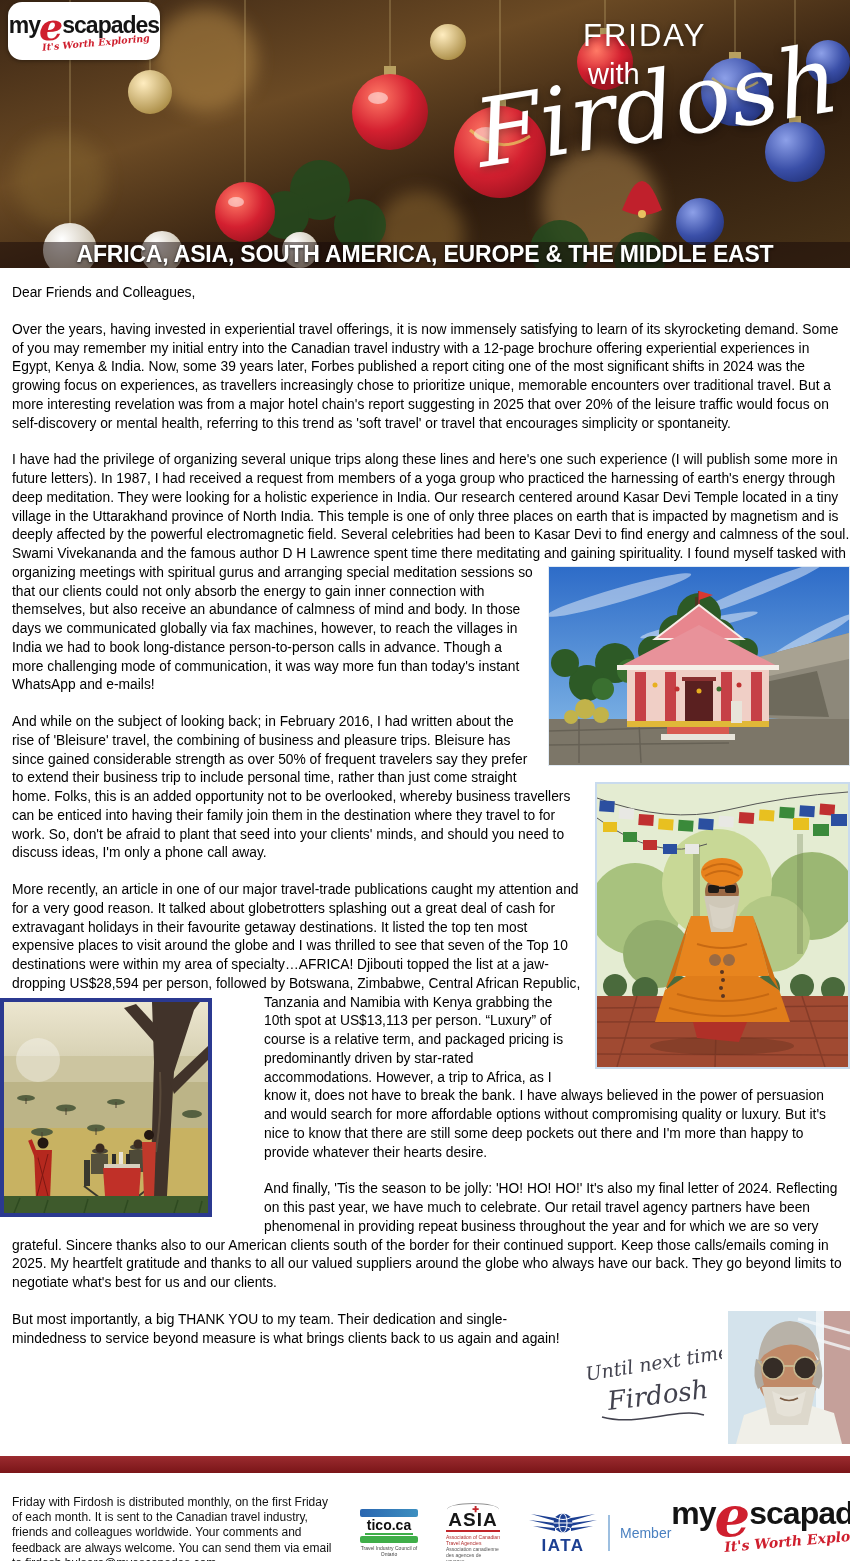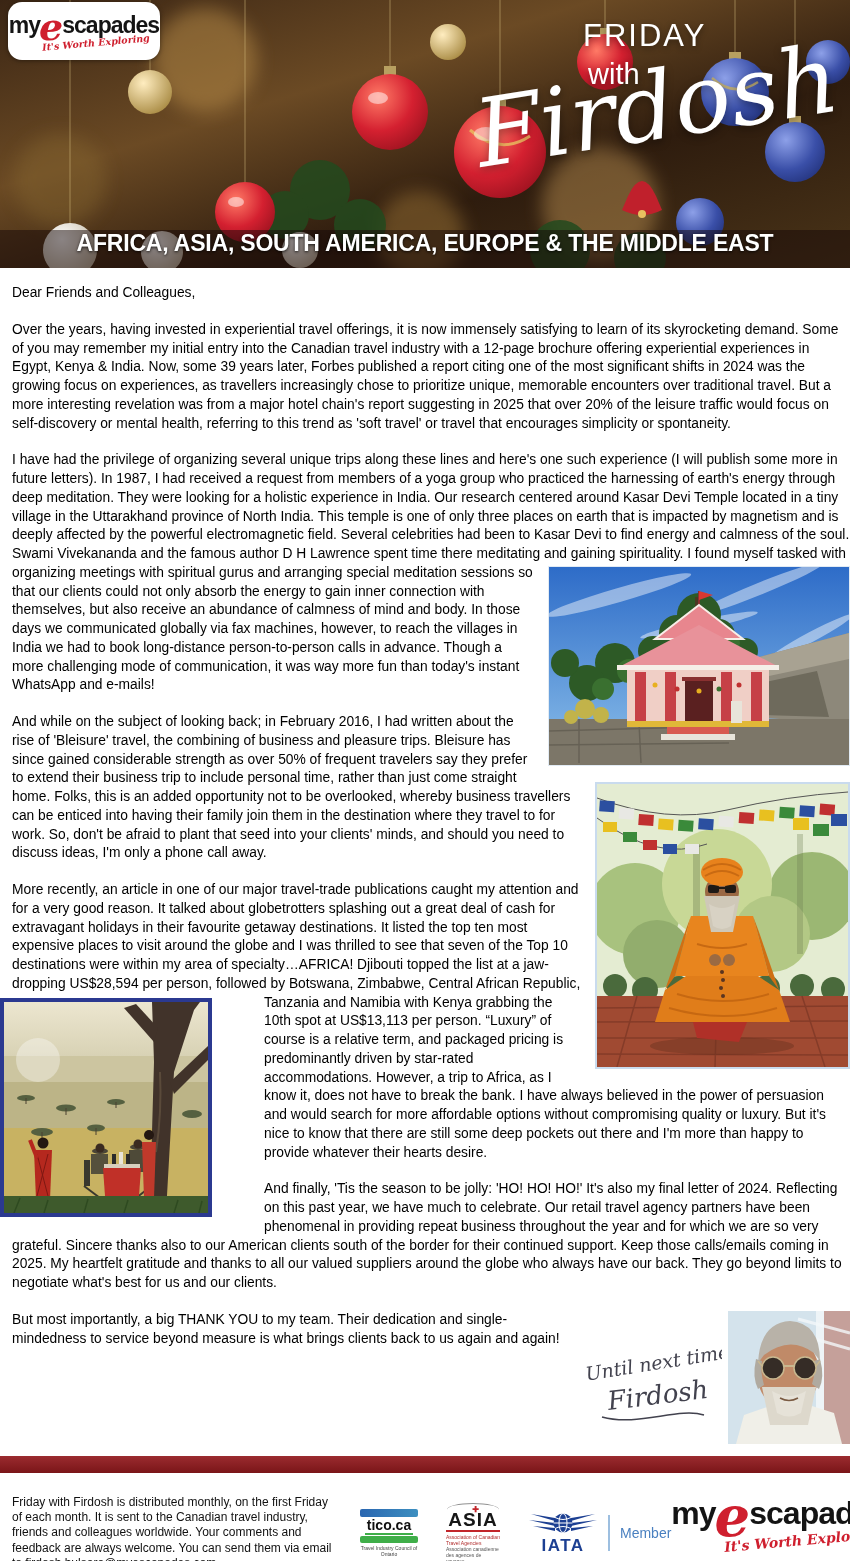--- a/index.html
+++ b/index.html
@@ -16,22 +16,22 @@
   .brand-e{font-family:"DejaVu Serif",serif;font-style:italic;font-weight:bold;color:#cf1f2e;line-height:.7;margin:0 -1px;}
   .logo-box .brand-e{font-size:38px;}
   .brand-tag{font-family:"DejaVu Serif",serif;font-style:italic;font-weight:bold;color:#cf1f2e;transform:rotate(-5deg);}
   .logo-box .brand-tag{font-size:9.5px;align-self:flex-end;margin:-3px 10px 0 0;}
   .header-date{position:absolute;left:212px;top:12px;color:#fff;font-size:24px;text-shadow:0 2px 4px rgba(0,0,0,.55);}
   .title-friday{position:absolute;left:583px;top:18px;color:#fff;font-size:31px;letter-spacing:2px;text-shadow:0 2px 6px rgba(0,0,0,.45);}
   .title-with{position:absolute;left:588px;top:58px;color:#fff;font-size:29px;font-weight:300;text-shadow:0 2px 6px rgba(0,0,0,.45);}
   .title-script{position:absolute;left:468px;top:84px;width:392px;color:#fff;font-family:"DejaVu Serif",serif;
     font-style:italic;font-size:94px;line-height:1.1;transform:rotate(-9deg);transform-origin:left top;
     text-shadow:0 3px 8px rgba(0,0,0,.35);white-space:nowrap;}
-  .banner{position:absolute;left:0;right:0;bottom:0;height:38px;background:rgba(22,7,7,.5);
-    display:flex;align-items:flex-start;justify-content:center;}
+  .banner{position:absolute;left:0;right:0;bottom:0;height:26px;background:rgba(22,7,7,.5);
+    display:flex;align-items:flex-end;justify-content:center;}
   .banner-text{color:#fff;font-weight:bold;font-size:23px;letter-spacing:-.2px;white-space:nowrap;
     text-shadow:0 1px 3px rgba(0,0,0,.8);}
 
   
   .letter{padding:16px 0 0 12px;font-size:13.8px;line-height:1.36;}
   .letter p{margin:0 0 18px 0;}
   .letter::after{content:"";display:block;clear:both;}
   .float-temple{display:block;float:right;width:300px;height:198px;margin:2px 0 8px 14px;border:1px solid #e2ebf4;}
   .float-sadhu{display:block;float:right;clear:right;width:251px;height:283px;margin:8px 0 10px 14px;border:2px solid #c9dbee;}
   .float-safari{display:block;float:left;width:204px;height:211px;margin:4px 52px 8px -12px;border:4px solid #2b3990;}

